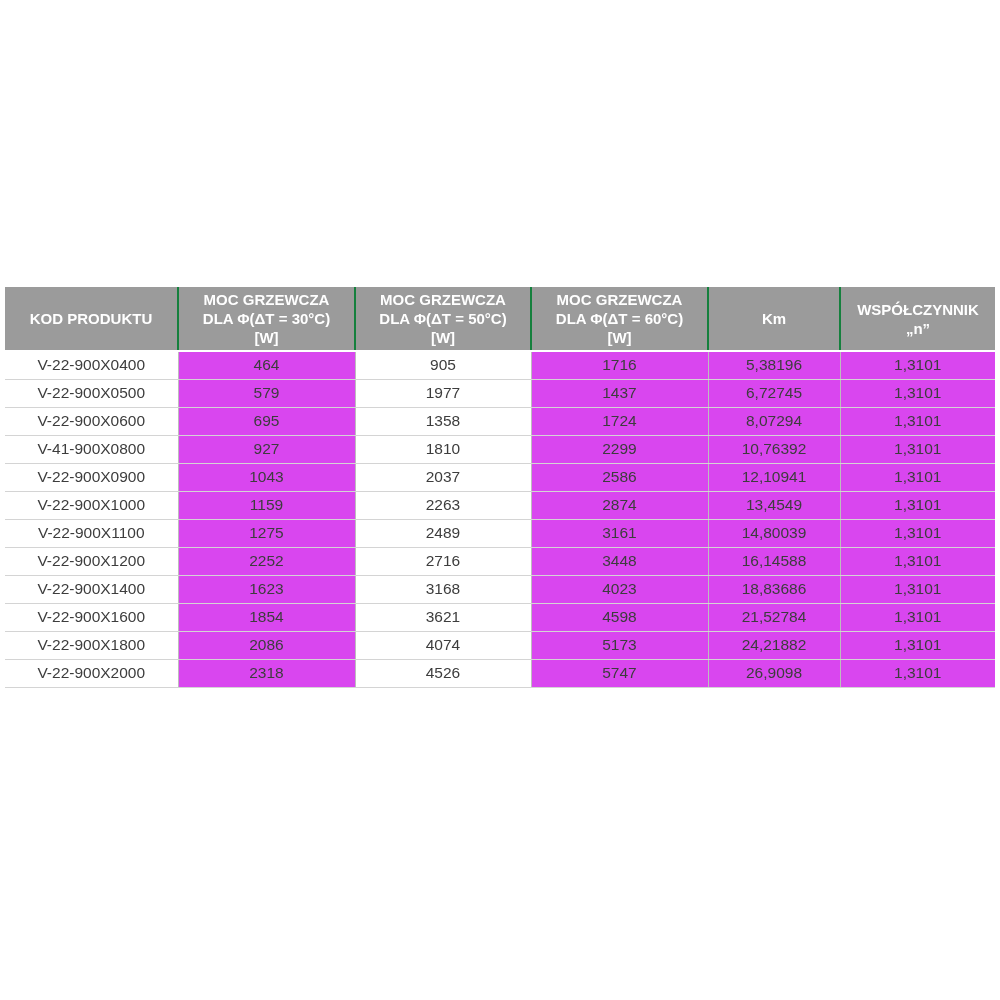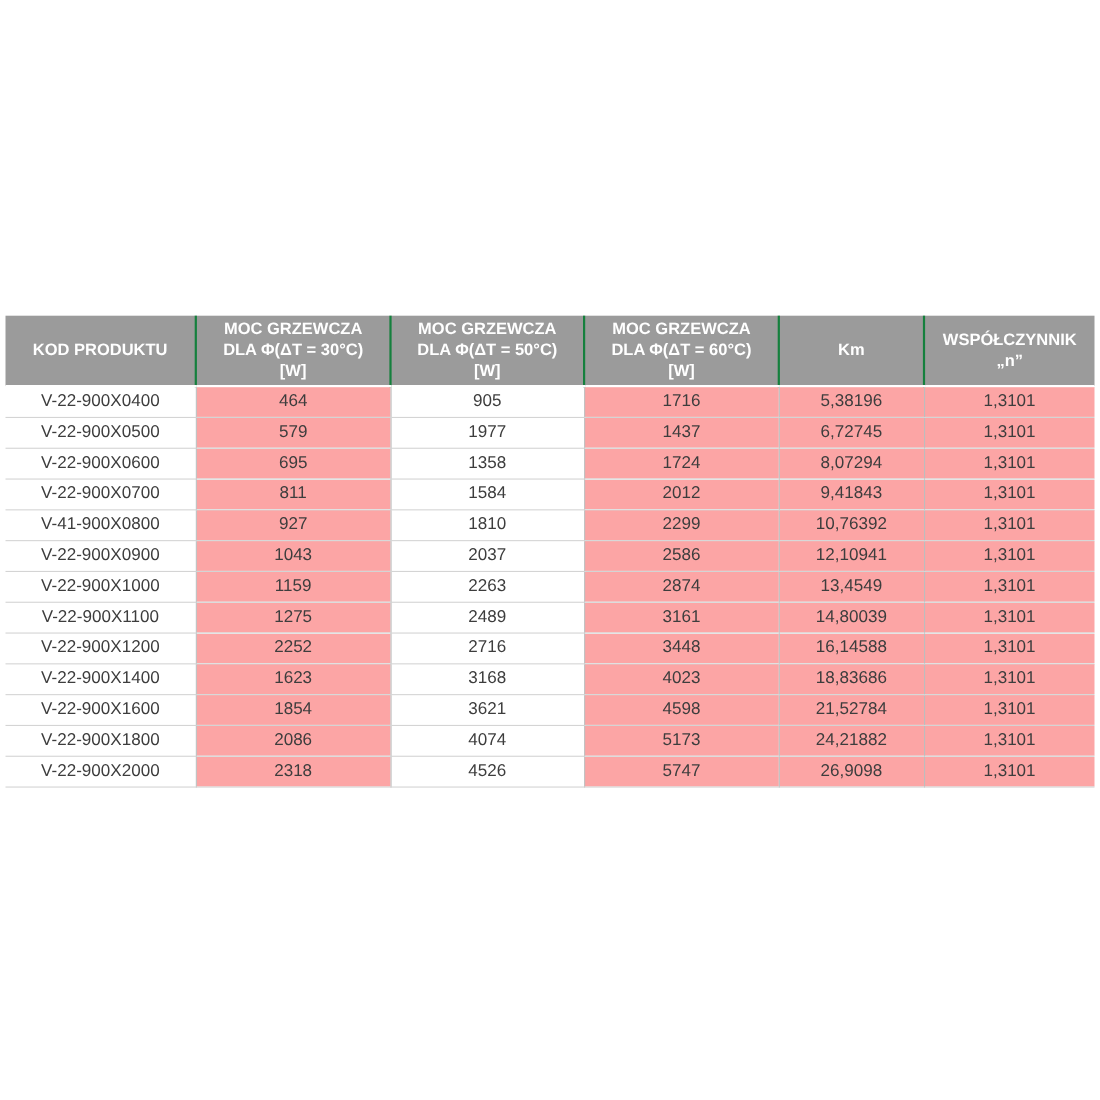--- a/index.html
+++ b/index.html
@@ -53,21 +53,21 @@
     vertical-align: middle;
     background: #ffffff;
     border-right: 1px solid #bdbdbd;
     border-bottom: 1px solid #d4d4d4;
     padding: 0 4px;
     box-sizing: border-box;
     white-space: nowrap;
     overflow: hidden;
   }
   tbody td:last-child { border-right: none; margin-left: 40px; }
-  tbody td.shaded { background: #fca5a5; }
+  tbody td.shaded { background: #d946ef; }
 </style>
 </head>
 <body>
 
 <div class="table-wrap">
   <table class="spec-table">
     <colgroup>
       <col class="w0">
         <col class="w1">
         <col class="w2">
@@ -123,28 +123,20 @@
         </tr>
         <tr>
           <td>V-22-900X0600</td>
           <td class="shaded">695</td>
           <td>1358</td>
           <td class="shaded">1724</td>
           <td class="shaded">8,07294</td>
           <td class="shaded">1,3101</td>
         </tr>
         <tr>
-          <td>V-22-900X0700</td>
-          <td class="shaded">811</td>
-          <td>1584</td>
-          <td class="shaded">2012</td>
-          <td class="shaded">9,41843</td>
-          <td class="shaded">1,3101</td>
-        </tr>
-        <tr>
           <td>V-41-900X0800</td>
           <td class="shaded">927</td>
           <td>1810</td>
           <td class="shaded">2299</td>
           <td class="shaded">10,76392</td>
           <td class="shaded">1,3101</td>
         </tr>
         <tr>
           <td>V-22-900X0900</td>
           <td class="shaded">1043</td>

